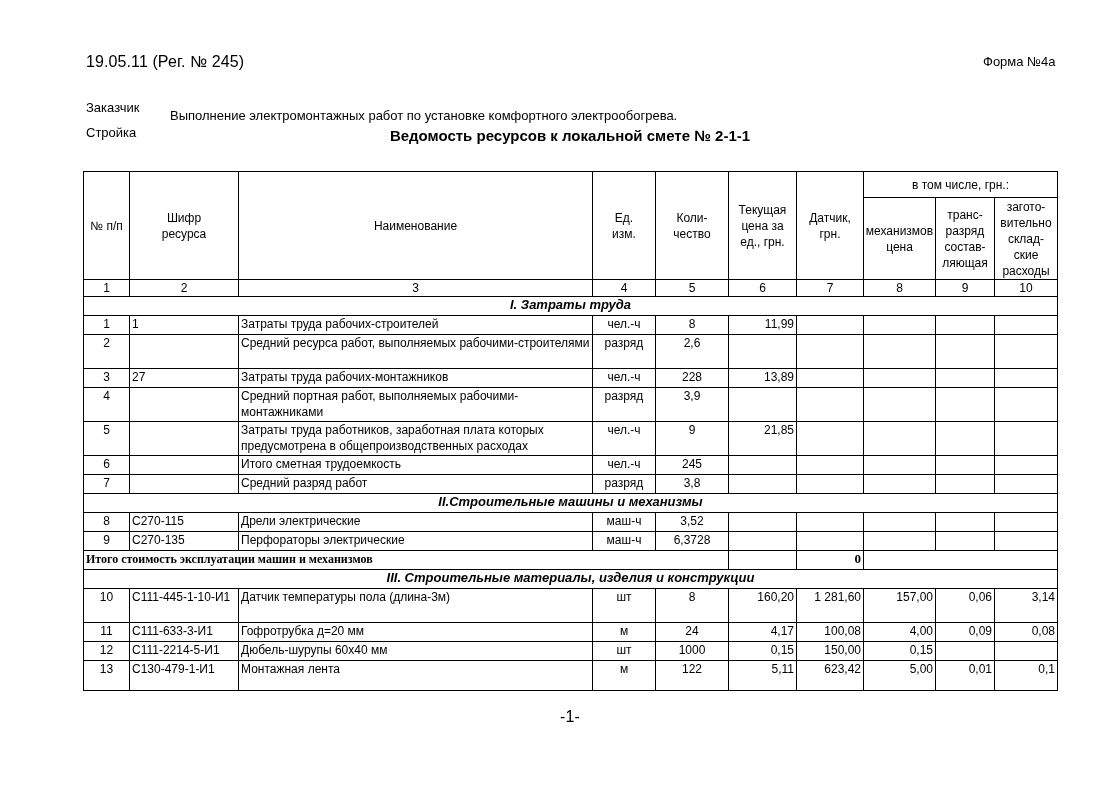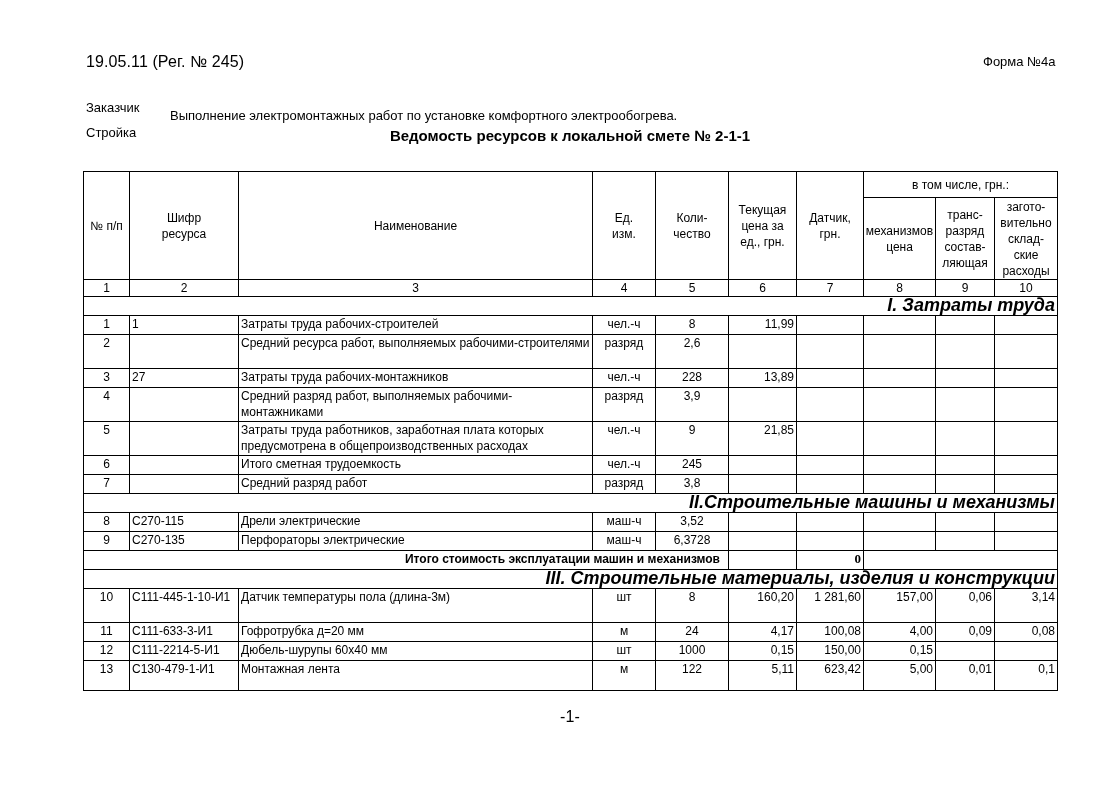--- a/index.html
+++ b/index.html
@@ -11,22 +11,22 @@
   .title { font-size: 15px; font-weight: bold; }
 
   table.grid { position: absolute; left: 83px; top: 171px; border-collapse: collapse;
                table-layout: fixed; width: 974px; font-size: 12px; }
   table.grid td { border: 1px solid #000; padding: 0 2px; vertical-align: top;
                   line-height: 16px; overflow: hidden; }
   table.grid thead td { vertical-align: middle; text-align: center; line-height: 16px; padding: 0 1px; }
   .c { text-align: center; }
   .r { text-align: right; }
   .l { text-align: left; }
-  .sec { font-weight: bold; font-style: italic; text-align: right; font-size: 18px; }
-  .tot-label { font-weight: bold; text-align: right; padding-right: 8px !important; }
+  .sec { font-weight: bold; font-style: italic; text-align: center; font-size: 13px; }
+  .tot-label { font-weight: bold; text-align: left; padding-right: 8px !important; font-family: Liberation Serif, serif; }
   .serif-num { font-family: "Liberation Serif", serif; font-weight: bold; font-size: 13px; }
 </style>
 </head>
 <body>
 
 <div class="abs small" style="left:86px; top:53px;">19.05.11 (Рег. № 245)</div>
 <div class="abs hdr-text" style="left:983px; top:54px;">Форма №4а</div>
 <div class="abs hdr-text" style="left:86px; top:100px;">Заказчик</div>
 <div class="abs hdr-text" style="left:86px; top:108px;margin-top:17px;">Стройка</div>
 <div class="abs hdr-text" style="left:170px; top:108px;">Выполнение электромонтажных работ по установке комфортного электрообогрева.</div>
@@ -110,21 +110,21 @@
         <td class="c">228</td>
         <td class="r">13,89</td>
         <td class="r"></td>
         <td class="r"></td>
         <td class="r"></td>
         <td class="r"></td>
       </tr>
       <tr style="height: 34px;">
         <td class="c">4</td>
         <td class="l"></td>
-        <td class="l">Средний разряд работ, выполняемых рабочими-монтажниками</td>
+        <td class="l">Средний портная работ, выполняемых рабочими-монтажниками</td>
         <td class="c">разряд</td>
         <td class="c">3,9</td>
         <td class="r"></td>
         <td class="r"></td>
         <td class="r"></td>
         <td class="r"></td>
         <td class="r"></td>
       </tr>
       <tr style="height: 34px;">
         <td class="c">5</td>

